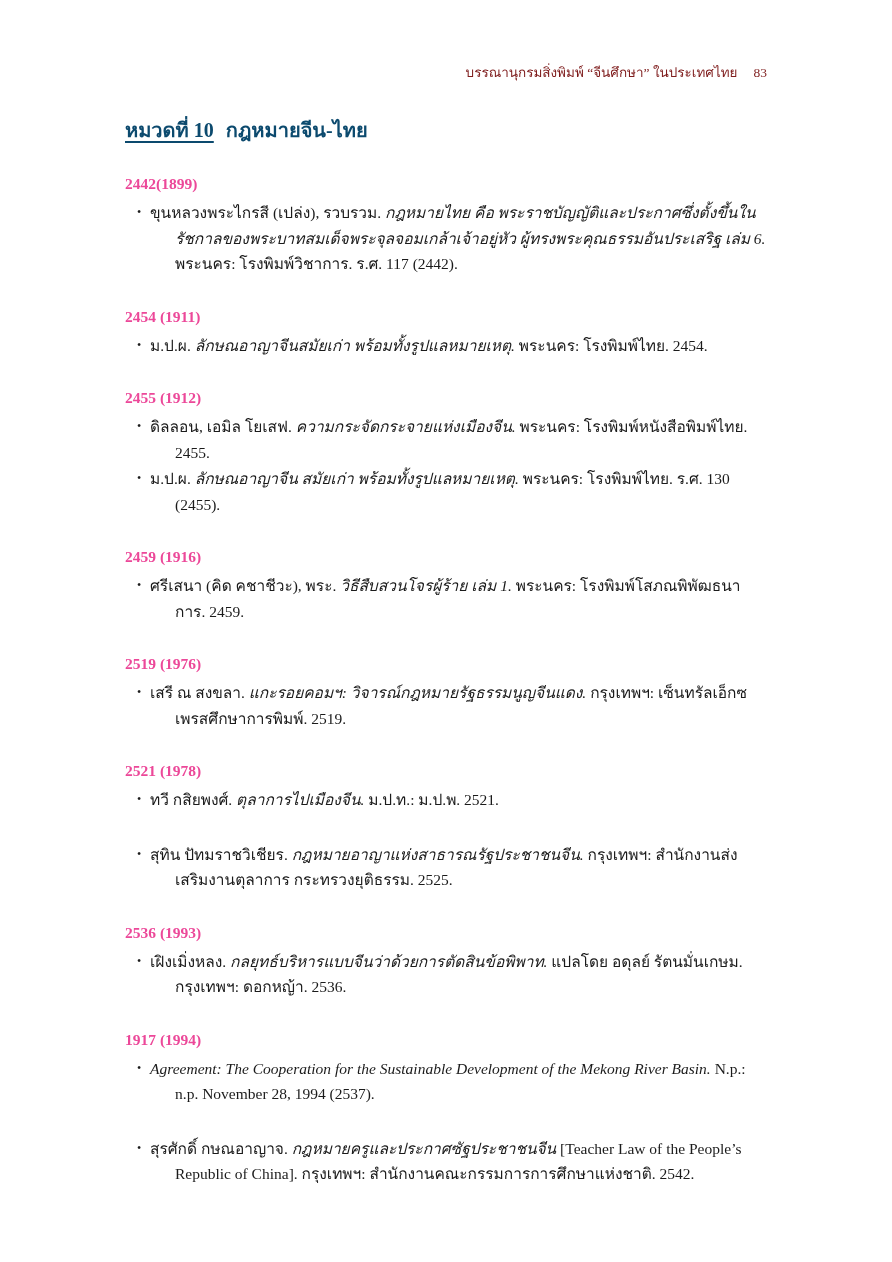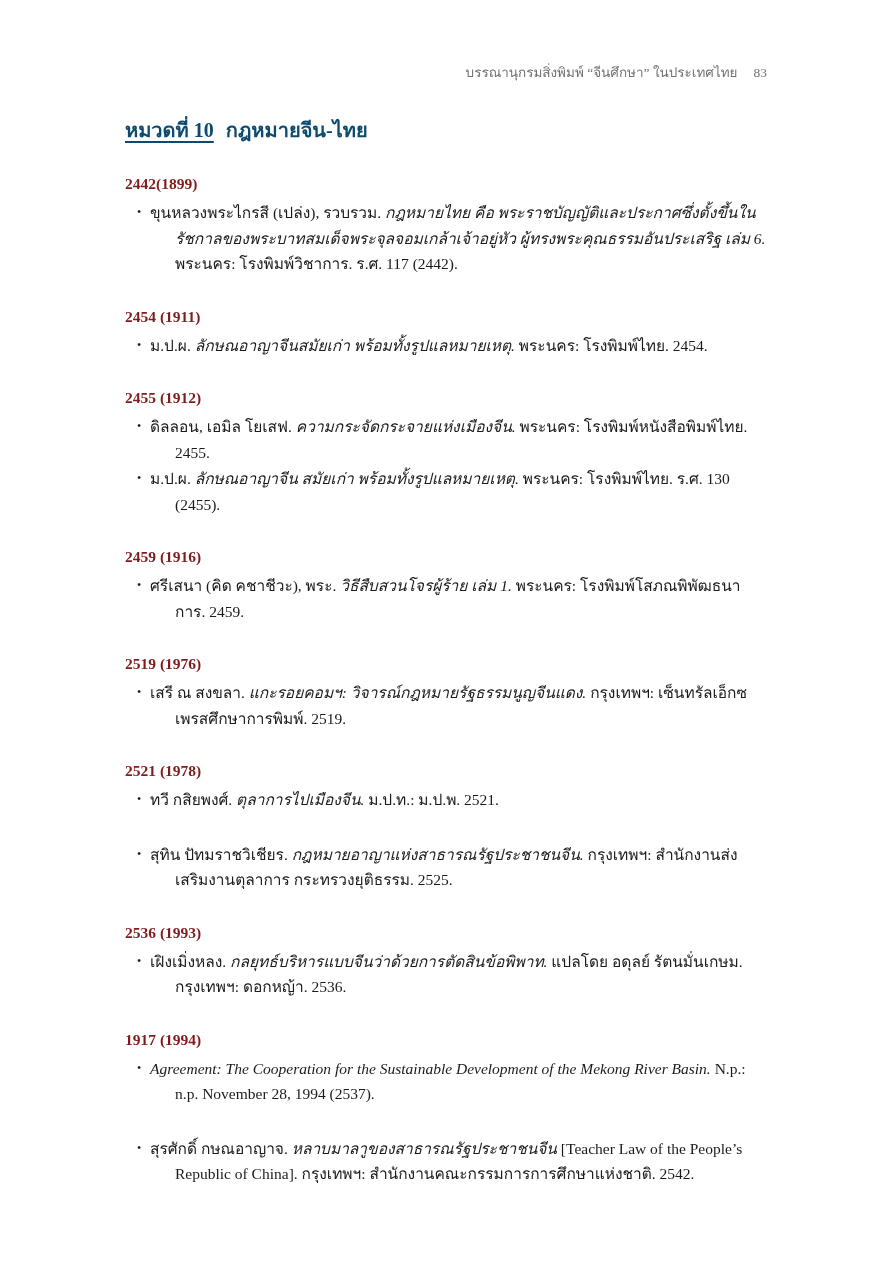--- a/index.html
+++ b/index.html
@@ -15,21 +15,21 @@
     background: #ffffff;
     padding: 64px 125px 0 125px;
     font-family: "Liberation Serif", "DejaVu Serif", serif;
     color: #1b1b1b;
     overflow: hidden;
   }
   .running-header {
     text-align: right;
     font-size: 13.5px;
     line-height: 18px;
-    color: #737373;
+    color: #7f1d1d;
     white-space: nowrap;
   }
   .running-header .pagenum {
     display: inline-block;
     margin-left: 16px;
   }
   .section-title {
     margin: 34px 0 0 0;
     font-size: 20px;
     font-weight: bold;
@@ -45,21 +45,21 @@
     margin-top: 14px;
   }
   .entry {
     margin-top: 29px;
   }
   .entry .year {
     margin: 0;
     font-size: 15.5px;
     font-weight: bold;
     line-height: 22px;
-    color: #7f1d1d;
+    color: #ec4899;
   }
   .entry ul.items {
     list-style: none;
     margin: 5px 0 0 0;
     padding: 0;
   }
   .entry li.ref {
     position: relative;
     padding-left: 50px;
     text-indent: -25px;
@@ -155,18 +155,18 @@
 
   <section class="entry">
     <h2 class="year">1917 (1994)</h2>
     <ul class="items">
           <li class="ref"><span class="bullet">•</span><i>Agreement: The Cooperation for the Sustainable Development of the Mekong River Basin.</i><span> N.p.: n.p. November 28, 1994 (2537).</span></li>
         </ul>
   </section>
 
   <section class="entry">
     <ul class="items">
-          <li class="ref"><span class="bullet">•</span><span>สุรศักดิ์ กษณอาญาจ. </span><i>หลาบมาลาูของสาธารณรัฐประชาชนจีน</i><span> [Teacher Law of the People’s Republic of China]. กรุงเทพฯ: สำนักงานคณะกรรมการการศึกษาแห่งชาติ. 2542.</span></li>
+          <li class="ref"><span class="bullet">•</span><span>สุรศักดิ์ กษณอาญาจ. </span><i>กฎหมายครูและประกาศซัฐประชาชนจีน</i><span> [Teacher Law of the People’s Republic of China]. กรุงเทพฯ: สำนักงานคณะกรรมการการศึกษาแห่งชาติ. 2542.</span></li>
         </ul>
   </section>
 </div>
 
 </div>
 
 </body></html>

